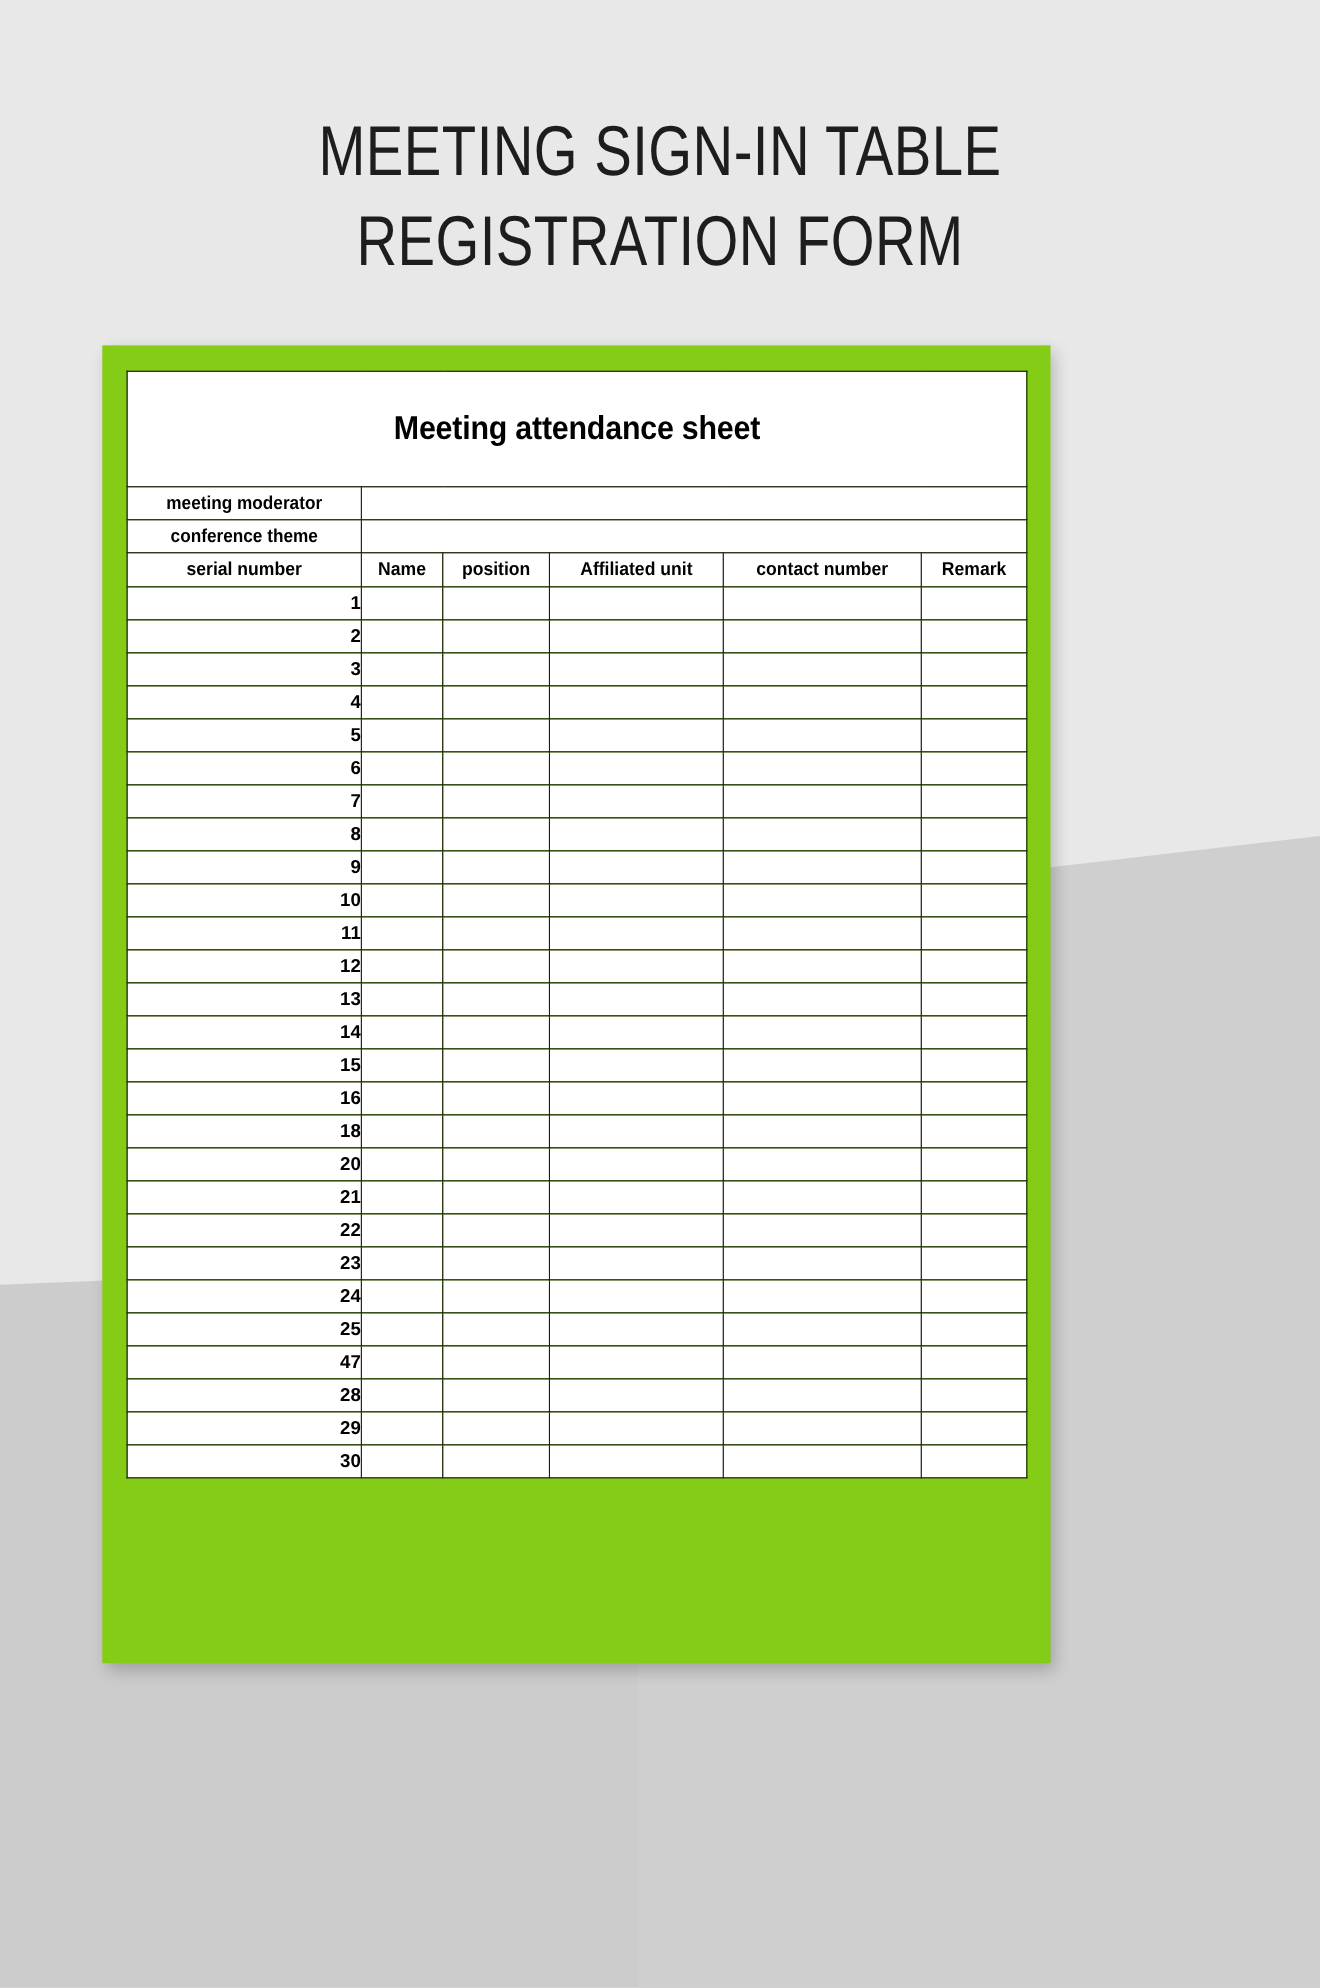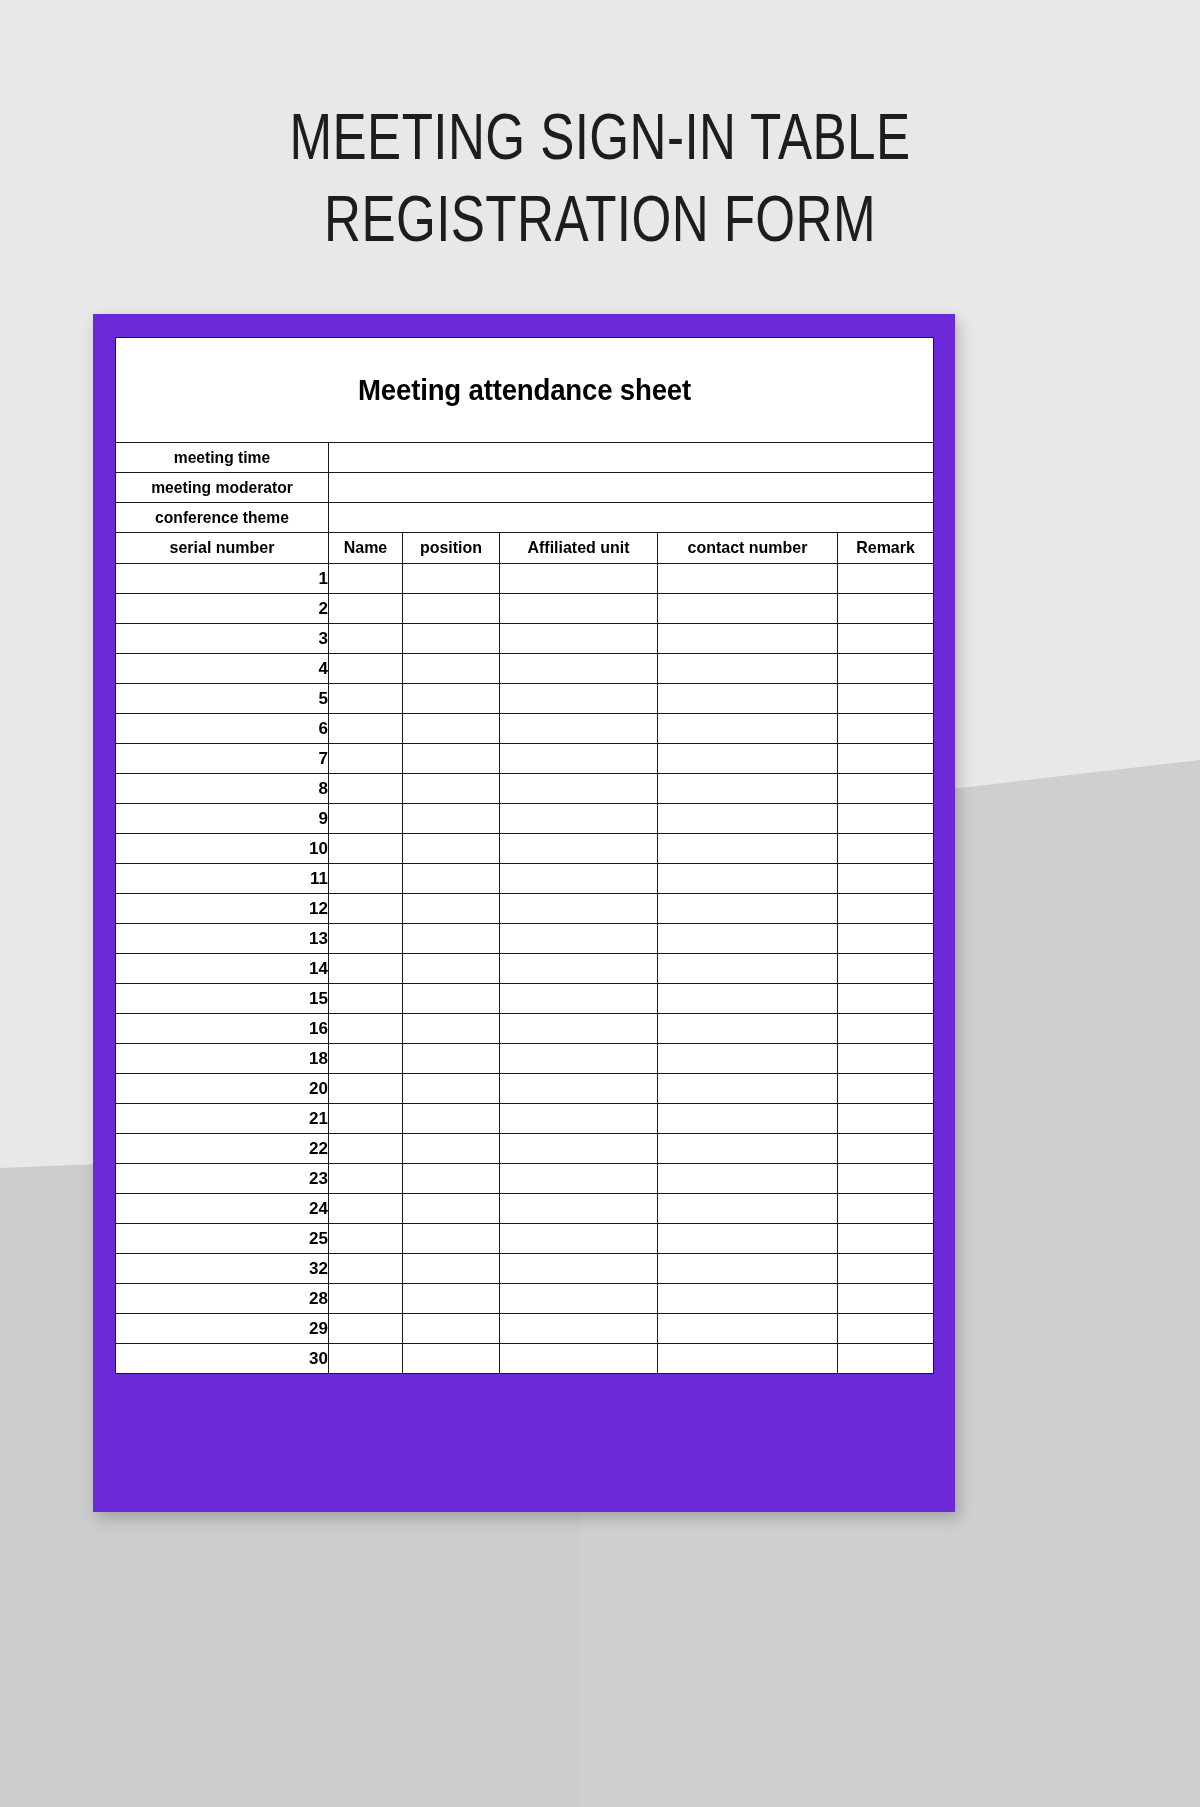--- a/index.html
+++ b/index.html
@@ -76,21 +76,21 @@
   }
 
   
   #sheet-card {
     position: absolute;
     z-index: 2;
     left: 93px;
     top: 314px;
     width: 862px;
     height: 1198px;
-    background: #6d28d9;
+    background: #84cc16;
     box-shadow: 4px 6px 14px rgba(0,0,0,0.22);
   }
 
   
   #attendance-table {
     position: absolute;
     left: 22px;
     top: 23px;
     width: 818px;
     border-collapse: collapse;
@@ -197,26 +197,20 @@
       <col class="c-remark">
     </colgroup>
     <tbody id="table-body">
         <tr>
           <td class="sheet-title-cell" colspan="6">
             <span class="sheet-title-inner">Meeting attendance sheet</span>
           </td>
         </tr>
         <tr>
           <td class="field-label">
-            <span>meeting time</span>
-          </td>
-          <td class="field-value" colspan="5"></td>
-        </tr>
-        <tr>
-          <td class="field-label">
             <span>meeting moderator</span>
           </td>
           <td class="field-value" colspan="5"></td>
         </tr>
         <tr>
           <td class="field-label">
             <span>conference theme</span>
           </td>
           <td class="field-value" colspan="5"></td>
         </tr>
@@ -418,21 +412,21 @@
         </tr>
         <tr>
           <td class="serial-cell">25</td>
           <td class="data-cell"></td>
           <td class="data-cell"></td>
           <td class="data-cell"></td>
           <td class="data-cell"></td>
           <td class="data-cell"></td>
         </tr>
         <tr>
-          <td class="serial-cell">32</td>
+          <td class="serial-cell">47</td>
           <td class="data-cell"></td>
           <td class="data-cell"></td>
           <td class="data-cell"></td>
           <td class="data-cell"></td>
           <td class="data-cell"></td>
         </tr>
         <tr>
           <td class="serial-cell">28</td>
           <td class="data-cell"></td>
           <td class="data-cell"></td>

